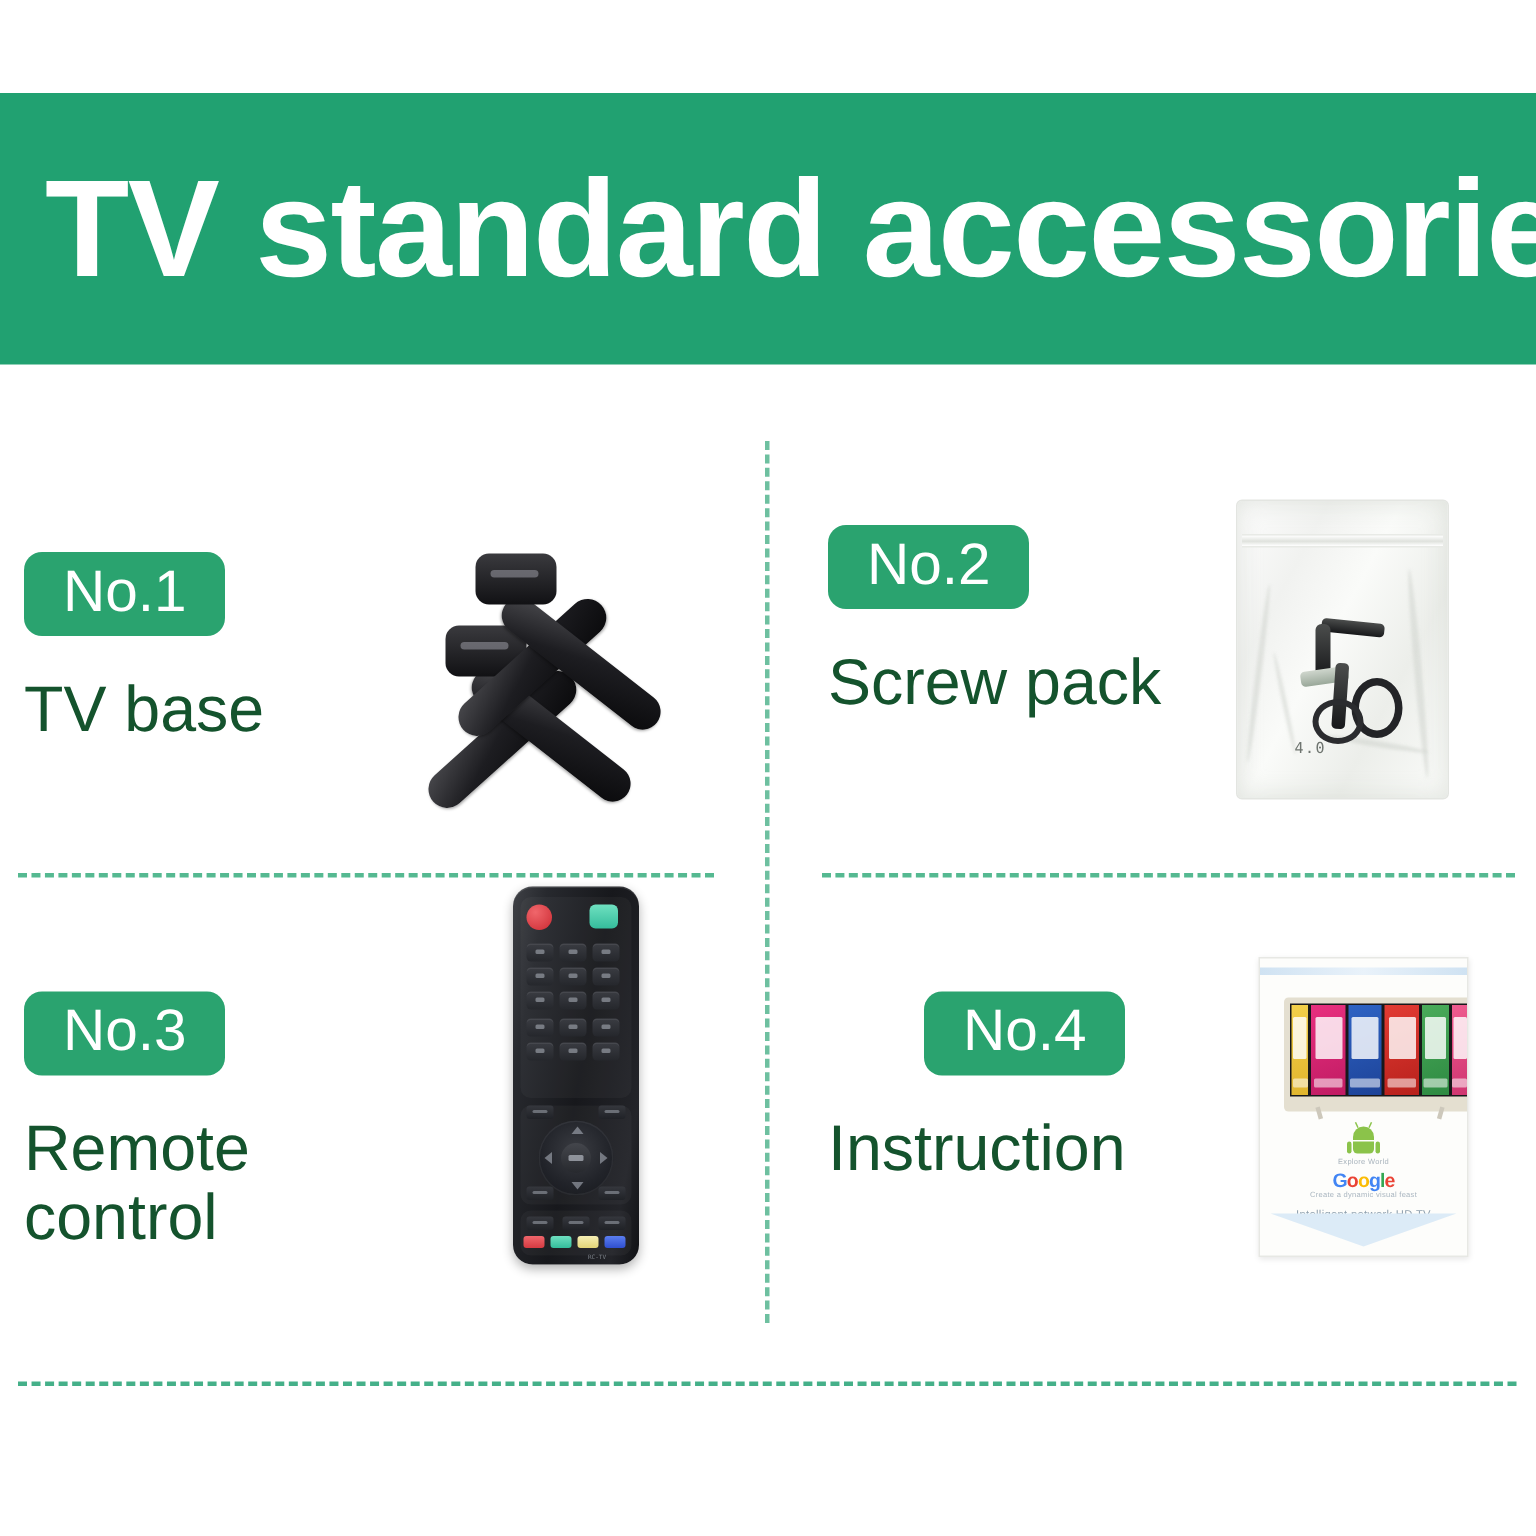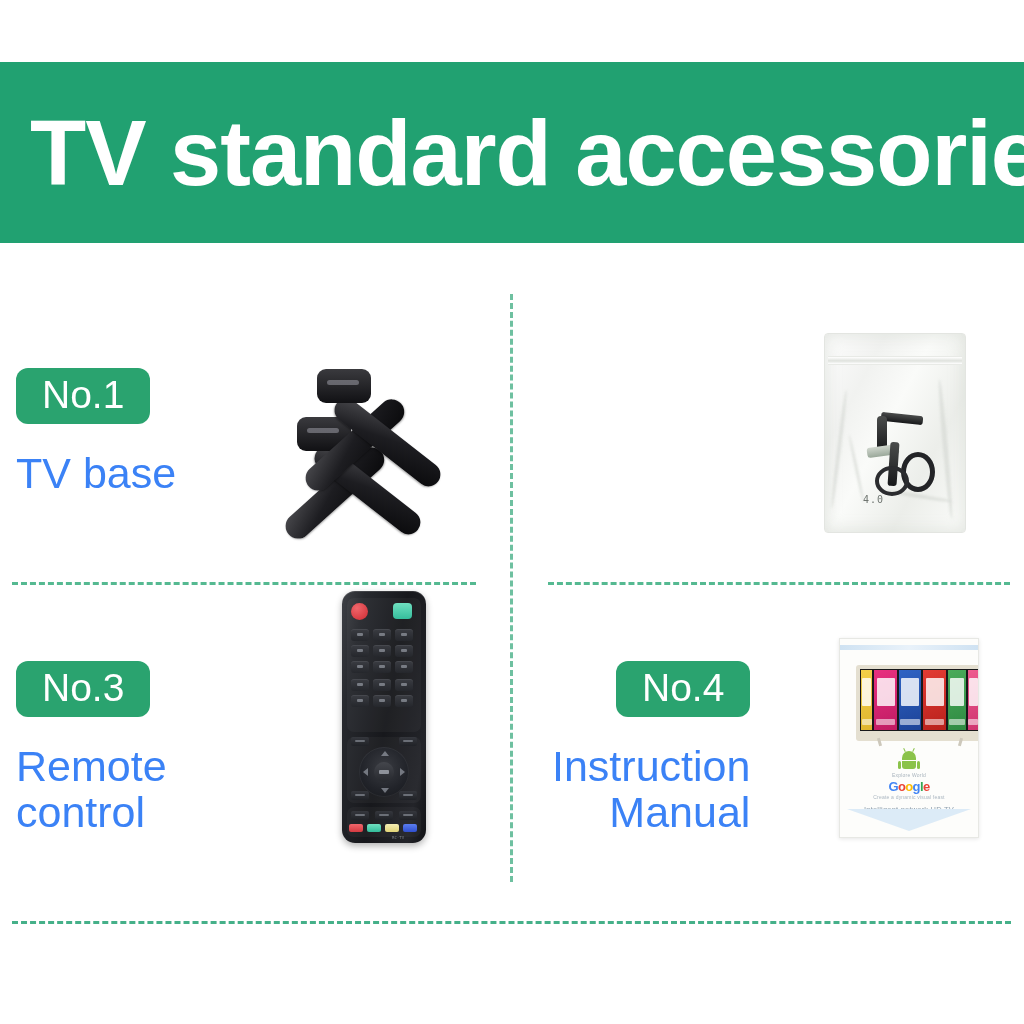--- a/index.html
+++ b/index.html
@@ -75,21 +75,21 @@
     font-size: 39px;
     font-weight: normal;
     padding: 7px 26px 10px 26px;
     border-radius: 12px;
     line-height: 1;
     letter-spacing: 0px;
   }
   .item-label {
     margin-top: 27px;
     font-size: 43px;
-    color: #3b82f6;
+    color: #14532d;
     line-height: 1.06;
     font-weight: normal;
     letter-spacing: 0px;
   }
   .item-label .l2 { display: block; }
 
   .product-img { position: absolute; }
 
   
   .legs { left: 255px; top: 8px; width: 240px; height: 175px; }
@@ -355,20 +355,26 @@
     </div>
     <div class="leg leg-bot">
       <div class="arm arm-l"></div>
       <div class="arm arm-r"></div>
       <div class="hub"></div>
     </div>
   </div>
 </div>
 
 <div class="cell cell-2">
+  <div class="cell-text">
+    <div class="badge">No.2</div>
+    <div class="item-label">
+      <span>Screw pack</span>
+    </div>
+  </div>
 
   <div class="product-img screwbag">
     <div class="bag">
       <div class="zip"></div>
       <div class="crease c1"></div>
       <div class="crease c2"></div>
       <div class="crease c3"></div>
       <div class="crease c4"></div>
       <div class="screws">
         <div class="screw s1"></div>
@@ -442,21 +448,20 @@
       <div class="brand">RC-TV</div>
     </div>
   </div>
 </div>
 
 <div class="cell cell-4">
   <div class="cell-text">
     <div class="badge">No.4</div>
     <div class="item-label">
       <span class="l2">Instruction</span>
-      <span class="l2">Manual</span>
     </div>
   </div>
 
   <div class="product-img manual-wrap">
     <div class="manual">
       <div class="topbar"></div>
 
       <div class="tvset">
         <div class="tvframe">
           <div class="tvscreen">

